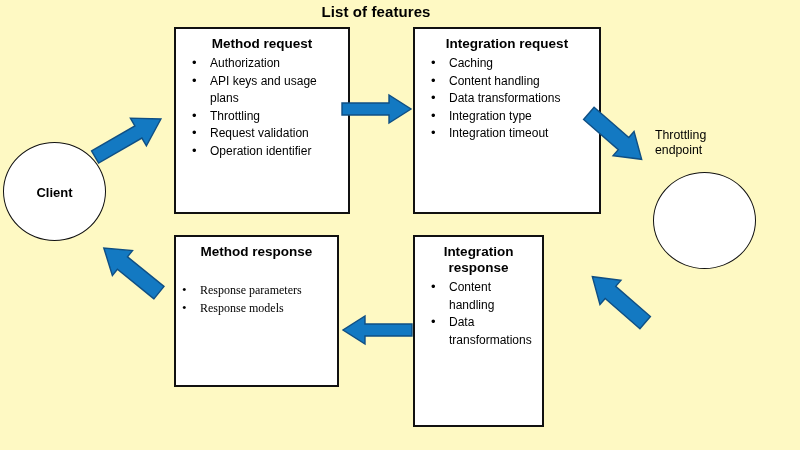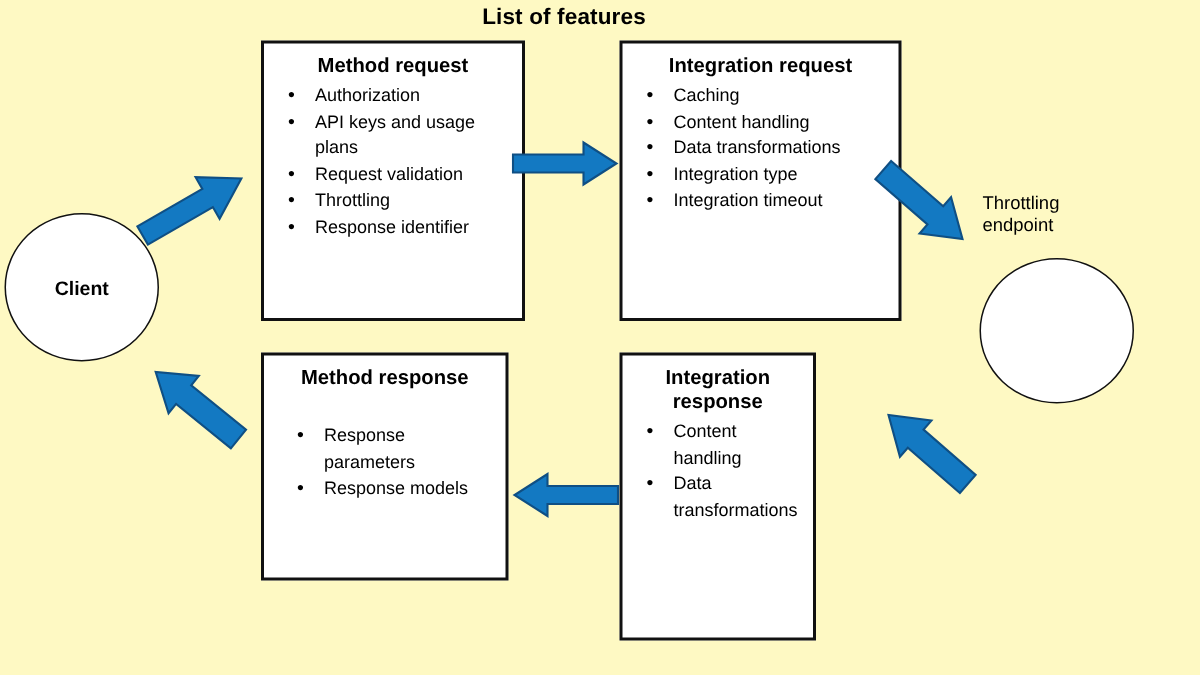--- a/index.html
+++ b/index.html
@@ -58,22 +58,23 @@
   }
   ul.bullets li::before {
     content: "\2022";
     position: absolute;
     left: 0;
     top: -1px;
     font-size: 13px;
     line-height: 17.5px;
   }
   ul.bullets.indent {
-    padding-left: 22px;
+    padding-left: 6px;
     margin-top: 22px;
+    font-family: Liberation Serif, serif;
   }
   .circle {
     position: absolute;
     border: 1.6px solid #111111;
     border-radius: 50%;
     box-sizing: border-box;
     background: #ffffff;
   }
   .circle-label-inside {
     position: absolute;
@@ -119,23 +120,23 @@
     <div>Throttling</div>
     <div>endpoint</div>
   </div>
   <div class="circle" style="left:653px; top:172px; width:103px; height:97px;"></div>
 
   <div class="box" style="left:174px; top:27px; width:176px; height:187px;">
     <div class="box-title">Method request</div>
     <ul class="bullets">
       <li>Authorization</li>
       <li>API keys and usage plans</li>
+      <li>Throttling</li>
       <li>Request validation</li>
-      <li>Throttling</li>
-      <li>Response identifier</li>
+      <li>Operation identifier</li>
     </ul>
   </div>
 
   <div class="box" style="left:413px; top:27px; width:188px; height:187px;">
     <div class="box-title">Integration request</div>
     <ul class="bullets">
       <li>Caching</li>
       <li>Content handling</li>
       <li>Data transformations</li>
       <li>Integration type</li>

